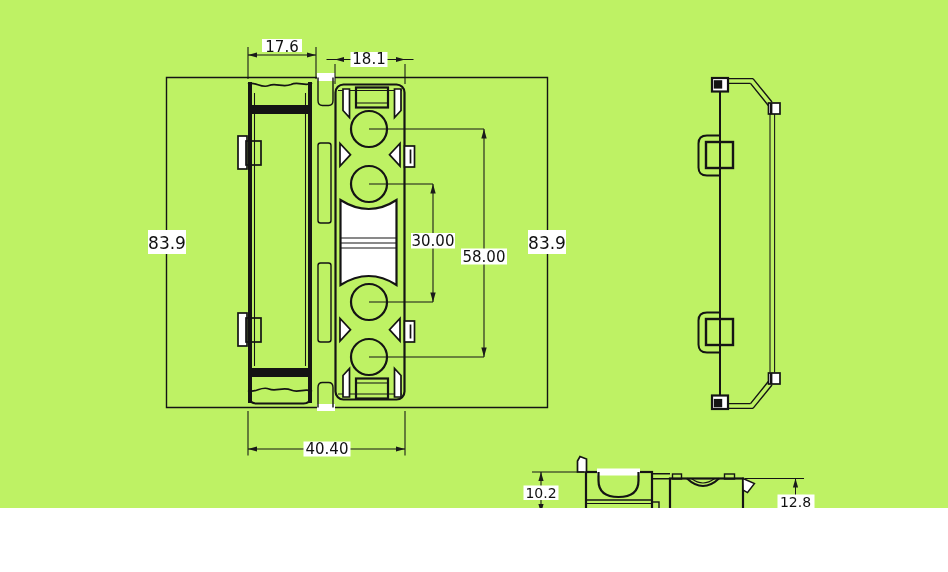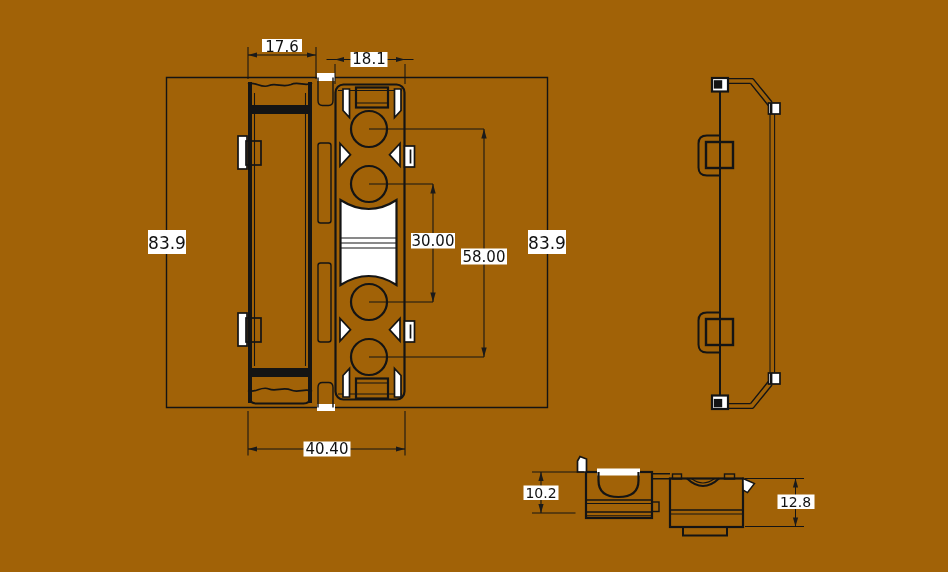--- a/index.html
+++ b/index.html
@@ -1,16 +1,16 @@
 <!DOCTYPE html>
 <html><head>
 <meta charset="utf-8">
 <style>
   html,body{margin:0;padding:0;background:#ffffff;}
-  .stage{position:relative;width:948px;height:572px;background:#a16207;overflow:hidden;
+  .stage{position:relative;width:948px;height:508px;background:#bef264;overflow:hidden;
          font-family:"DejaVu Sans","Liberation Sans",sans-serif;}
   svg{position:absolute;left:0;top:0;}
   
   .o1  {stroke:#141414;stroke-width:1.05;fill:none;}
   .o14 {stroke:#141414;stroke-width:1.4;fill:none;}
   .o17 {stroke:#141414;stroke-width:1.7;fill:none;}
   .o2  {stroke:#141414;stroke-width:2;fill:none;}
   .o22 {stroke:#141414;stroke-width:2.2;fill:none;}
   .o24 {stroke:#141414;stroke-width:2.4;fill:none;}
   .o4  {stroke:#141414;stroke-width:4;fill:none;}

